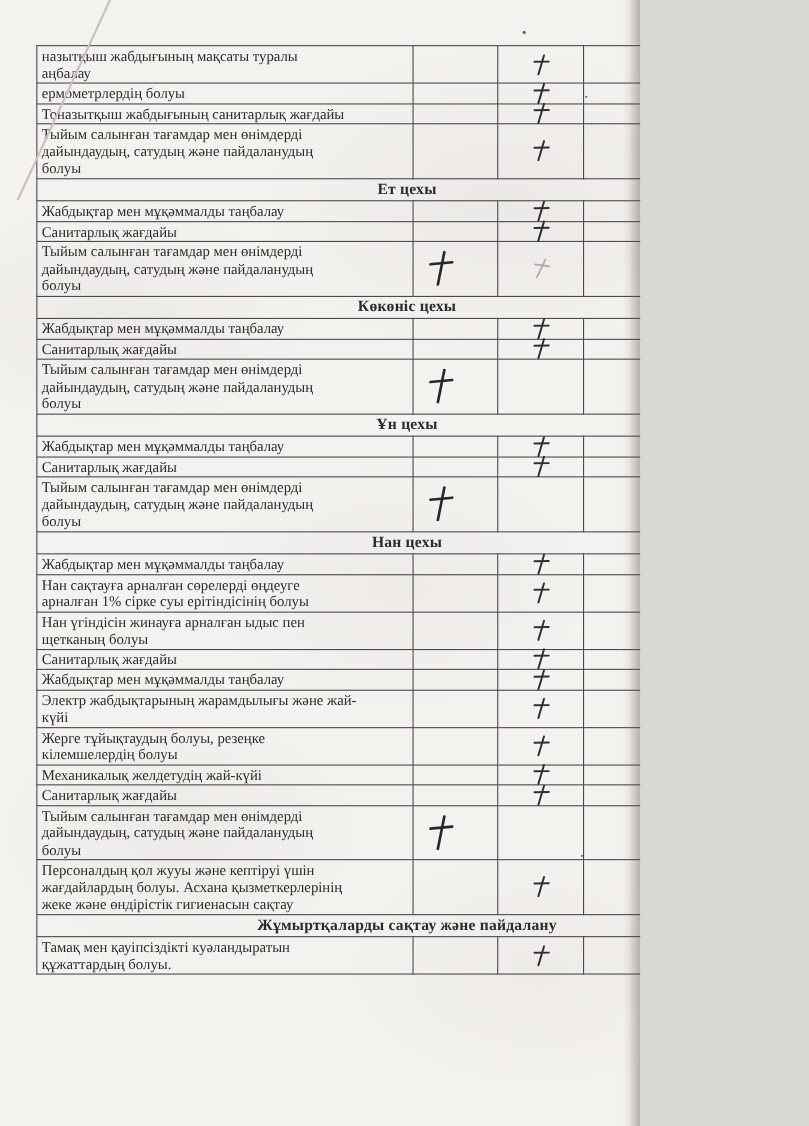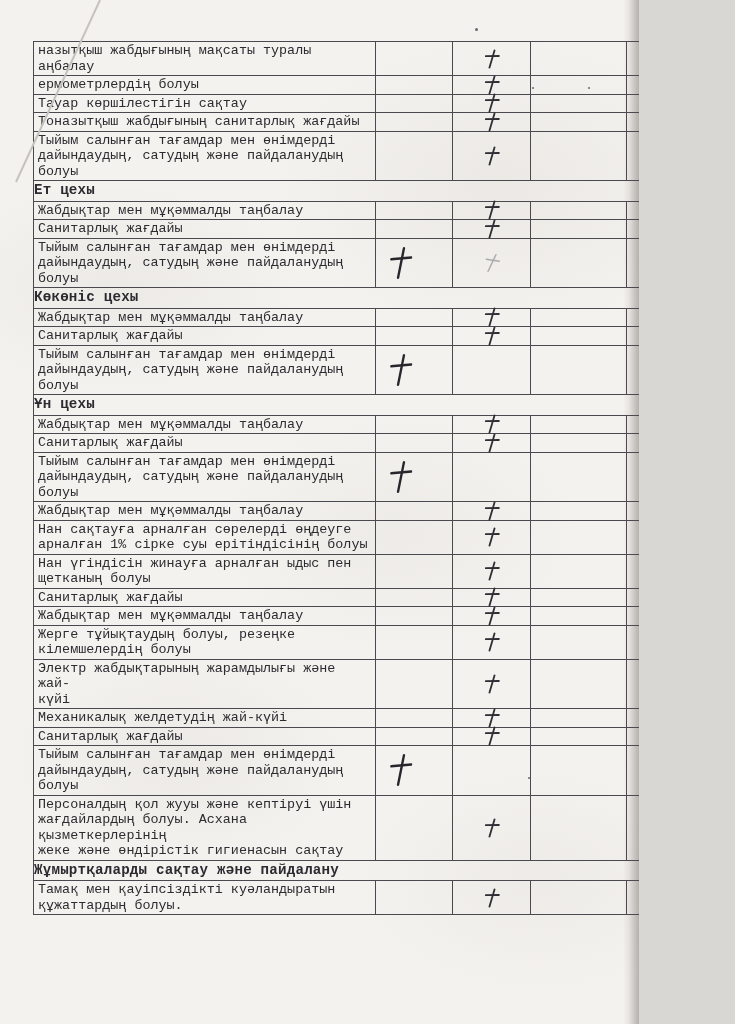--- a/index.html
+++ b/index.html
@@ -1,20 +1,20 @@
 <!DOCTYPE html>
 <html><head>
 <meta charset="utf-8">
 <style>
   html,body{margin:0;padding:0;background:#d9d7d3;}
   .page{
     position:relative;
-    width:639px;height:1024px;
+    width:582px;height:1024px;
     overflow:hidden;
-    font-family:Liberation Mono, monospace;
+    font-family:Liberation Serif, serif;
     background-color:#f4f2ee;
     background-image:
       radial-gradient(ellipse 260px 150px at 18% 28%, rgba(135,130,122,.07), transparent 70%),
       radial-gradient(ellipse 320px 210px at 78% 18%, rgba(135,130,122,.08), transparent 70%),
       radial-gradient(ellipse 260px 170px at 62% 52%, rgba(135,130,122,.06), transparent 70%),
       radial-gradient(ellipse 240px 160px at 28% 74%, rgba(135,130,122,.07), transparent 70%),
       radial-gradient(ellipse 260px 160px at 84% 86%, rgba(135,130,122,.06), transparent 70%),
       linear-gradient(to left, rgba(110,106,100,.28), rgba(110,106,100,0) 16px);
   }
   table.checklist{
@@ -27,21 +27,21 @@
   .checklist td{
     border:1px solid #4a4950;
     vertical-align:top;
     padding:1px 4px;
     font-size:13.4px;
     line-height:15.5px;
   }
   td.label-cell{white-space:pre-line;}
   td.mark-cell{position:relative;padding:0;}
   td.section-title{
-    text-align:left;
+    text-align:center;
     font-weight:bold;
     font-size:14.2px;
     padding:2px 0;
     letter-spacing:.2px;
   }
   .mark{
     position:absolute;top:50%;left:50%;
     transform:translate(-50%,-50%) rotate(7deg);
     color:#2e2e35;
   }
@@ -104,34 +104,20 @@
               <svg width="15" height="20">
                 <line x1="9" y1="1" x2="6" y2="19" stroke="currentColor" stroke-width="1.8" stroke-linecap="round"></line>
                 <line x1="1" y1="8" x2="14" y2="6.2" stroke="currentColor" stroke-width="1.8" stroke-linecap="round"></line>
               </svg>
             </span>
           </td>
           <td class="mark-cell c4"></td>
           <td class="mark-cell c5"></td>
         </tr>
         <tr>
-          <td class="label-cell">Тауар көршілестігін сақтау</td>
-          <td class="mark-cell c2"></td>
-          <td class="mark-cell c3">
-            <span class="mark normal">
-              <svg width="15" height="20">
-                <line x1="9" y1="1" x2="6" y2="19" stroke="currentColor" stroke-width="1.8" stroke-linecap="round"></line>
-                <line x1="1" y1="8" x2="14" y2="6.2" stroke="currentColor" stroke-width="1.8" stroke-linecap="round"></line>
-              </svg>
-            </span>
-          </td>
-          <td class="mark-cell c4"></td>
-          <td class="mark-cell c5"></td>
-        </tr>
-        <tr>
           <td class="label-cell">Тоназытқыш жабдығының санитарлық жағдайы</td>
           <td class="mark-cell c2"></td>
           <td class="mark-cell c3">
             <span class="mark normal">
               <svg width="15" height="20">
                 <line x1="9" y1="1" x2="6" y2="19" stroke="currentColor" stroke-width="1.8" stroke-linecap="round"></line>
                 <line x1="1" y1="8" x2="14" y2="6.2" stroke="currentColor" stroke-width="1.8" stroke-linecap="round"></line>
               </svg>
             </span>
           </td>
@@ -296,20 +282,23 @@
                 <line x1="13.2" y1="1" x2="8.8" y2="31" stroke="currentColor" stroke-width="2.4" stroke-linecap="round"></line>
                 <line x1="1" y1="12.8" x2="21" y2="9.92" stroke="currentColor" stroke-width="2.4" stroke-linecap="round"></line>
               </svg>
             </span>
           </td>
           <td class="mark-cell c3"></td>
           <td class="mark-cell c4"></td>
           <td class="mark-cell c5"></td>
         </tr>
         <tr>
+          <td colspan="5" class="section-title">Нан цехы</td>
+        </tr>
+        <tr>
           <td class="label-cell">Жабдықтар мен мұқәммалды таңбалау</td>
           <td class="mark-cell c2"></td>
           <td class="mark-cell c3">
             <span class="mark normal">
               <svg width="15" height="20">
                 <line x1="9" y1="1" x2="6" y2="19" stroke="currentColor" stroke-width="1.8" stroke-linecap="round"></line>
                 <line x1="1" y1="8" x2="14" y2="6.2" stroke="currentColor" stroke-width="1.8" stroke-linecap="round"></line>
               </svg>
             </span>
           </td>
@@ -368,37 +357,37 @@
               <svg width="15" height="20">
                 <line x1="9" y1="1" x2="6" y2="19" stroke="currentColor" stroke-width="1.8" stroke-linecap="round"></line>
                 <line x1="1" y1="8" x2="14" y2="6.2" stroke="currentColor" stroke-width="1.8" stroke-linecap="round"></line>
               </svg>
             </span>
           </td>
           <td class="mark-cell c4"></td>
           <td class="mark-cell c5"></td>
         </tr>
         <tr>
+          <td class="label-cell">Электр жабдықтарының жарамдылығы және жай-
+күйі</td>
+          <td class="mark-cell c2"></td>
+          <td class="mark-cell c3">
+            <span class="mark normal">
+              <svg width="15" height="20">
+                <line x1="9" y1="1" x2="6" y2="19" stroke="currentColor" stroke-width="1.8" stroke-linecap="round"></line>
+                <line x1="1" y1="8" x2="14" y2="6.2" stroke="currentColor" stroke-width="1.8" stroke-linecap="round"></line>
+              </svg>
+            </span>
+          </td>
+          <td class="mark-cell c4"></td>
+          <td class="mark-cell c5"></td>
+        </tr>
+        <tr>
           <td class="label-cell">Жерге тұйықтаудың болуы, резеңке
 кілемшелердің болуы</td>
-          <td class="mark-cell c2"></td>
-          <td class="mark-cell c3">
-            <span class="mark normal">
-              <svg width="15" height="20">
-                <line x1="9" y1="1" x2="6" y2="19" stroke="currentColor" stroke-width="1.8" stroke-linecap="round"></line>
-                <line x1="1" y1="8" x2="14" y2="6.2" stroke="currentColor" stroke-width="1.8" stroke-linecap="round"></line>
-              </svg>
-            </span>
-          </td>
-          <td class="mark-cell c4"></td>
-          <td class="mark-cell c5"></td>
-        </tr>
-        <tr>
-          <td class="label-cell">Электр жабдықтарының жарамдылығы және жай-
-күйі</td>
           <td class="mark-cell c2"></td>
           <td class="mark-cell c3">
             <span class="mark normal">
               <svg width="15" height="20">
                 <line x1="9" y1="1" x2="6" y2="19" stroke="currentColor" stroke-width="1.8" stroke-linecap="round"></line>
                 <line x1="1" y1="8" x2="14" y2="6.2" stroke="currentColor" stroke-width="1.8" stroke-linecap="round"></line>
               </svg>
             </span>
           </td>
           <td class="mark-cell c4"></td>

